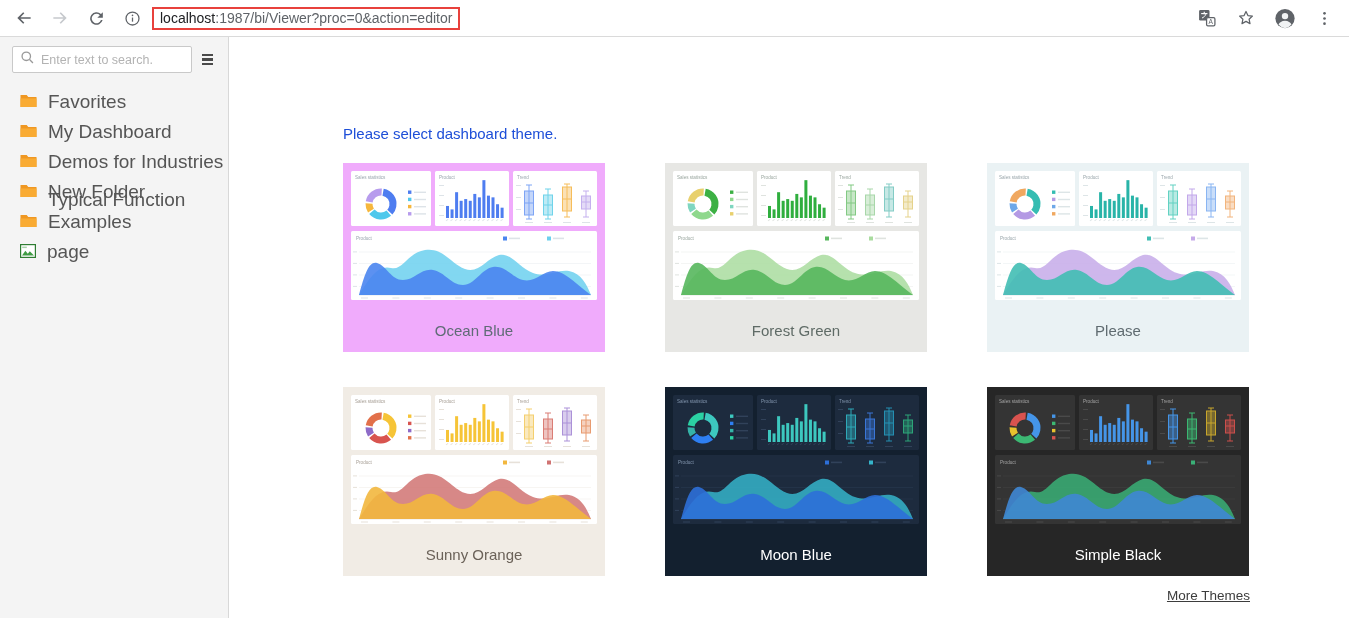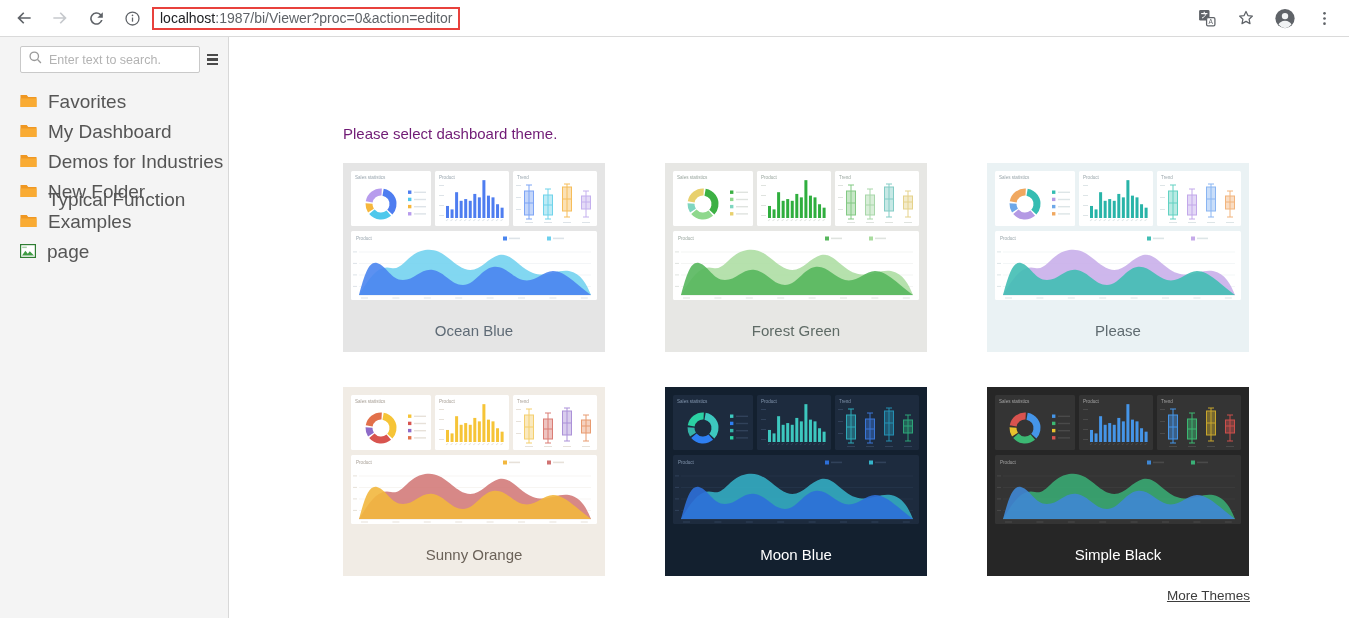--- a/index.html
+++ b/index.html
@@ -15,36 +15,36 @@
   .url-wrap { margin-left:9px; display:inline-flex; align-items:center;
               border:2px solid #e8413c; padding:1px 6px 2px 6px;
               font-size:14px; white-space:nowrap; cursor:text; }
   .url-host { color:#202124; }
   .url-rest { color:#5f6368; }
   .right-icons { margin-left:auto; display:flex; align-items:center; gap:17px; padding-right:14px; }
 
   
   .sidebar { position:absolute; top:37px; left:0; width:229px; bottom:0;
              background:#f4f4f4; border-right:1px solid #d8d8d8; }
-  .search-row { display:flex; align-items:center; margin:9px 10px 0 20px; gap:7px; }
+  .search-row { display:flex; align-items:center; margin:9px 10px 0 12px; gap:7px; }
   .search-box { width:180px; height:27px; background:#fff; border:1px solid #c9c9c9;
                 border-radius:2px; display:flex; align-items:center; padding:0 7px; gap:6px; }
   .search-box input { border:none; outline:none; flex:1; font-size:12.5px; color:#555;
                       font-family:"Liberation Sans", sans-serif; background:transparent; }
   .search-box input::placeholder { color:#b3b3b3; }
   .menu-btn { width:16px; height:16px; display:flex; flex-direction:column;
               justify-content:center; gap:2.2px; cursor:pointer; align-items:center; }
   .menu-btn i { display:block; width:11px; height:2.4px; background:#4a4a4a; }
   .nav-list { margin-top:10px; }
   .nav-item { display:flex; align-items:flex-end; gap:11px; height:30px;
               padding-left:20px; font-size:19px; color:#555; cursor:pointer; }
 
   
   .main { position:absolute; left:230px; top:37px; right:0; bottom:0; background:#fff; }
-  .heading { position:absolute; left:113px; top:88px; font-size:15px; color:#701a75; }
+  .heading { position:absolute; left:113px; top:88px; font-size:15px; color:#1d4ed8; }
   .themes-grid { position:absolute; left:113px; top:126px;
                  display:grid; grid-template-columns:repeat(3,262px);
                  column-gap:60px; row-gap:35px; }
   .theme-card { width:262px; height:189px; cursor:pointer; }
   .preview { height:145px; padding:8px 8px 0 8px; }
   .preview svg { display:block; width:246px; height:129px; }
   .theme-name { height:44px; display:flex; align-items:center; justify-content:center;
                 font-size:15px; color:#5f6b76; }
   .more-themes { position:absolute; right:99px; top:551px; font-size:13.5px;
                  color:#3d3d3d; text-decoration:underline; cursor:pointer; }
@@ -178,21 +178,21 @@
           </svg></span>
       <span>page</span>
     </div>
   </div>
 </div>
 
 <div class="main">
   <div class="heading">Please select dashboard theme.</div>
 
   <div class="themes-grid">
-    <div class="theme-card" style="background: #e5e5e5;">
+    <div class="theme-card" style="background: #f0abfc;">
       <div class="preview">
           <svg viewBox="0 0 246 129">
             <rect x="0" y="0" width="80" height="55" rx="1.5" fill="#ffffff"></rect>
             <rect x="84" y="0" width="74" height="55" rx="1.5" fill="#ffffff"></rect>
             <rect x="162" y="0" width="84" height="55" rx="1.5" fill="#ffffff"></rect>
             <rect x="0" y="60" width="246" height="69" rx="1.5" fill="#ffffff"></rect>
             <text x="4" y="8" font-size="4.6" fill="#9aa6af" font-family="Liberation Sans, sans-serif">Sales statistics</text>
             <text x="88" y="8" font-size="4.6" fill="#9aa6af" font-family="Liberation Sans, sans-serif">Product</text>
             <text x="166" y="8" font-size="4.6" fill="#9aa6af" font-family="Liberation Sans, sans-serif">Trend</text>
             <text x="5" y="69" font-size="4.6" fill="#9aa6af" font-family="Liberation Sans, sans-serif">Product</text>

